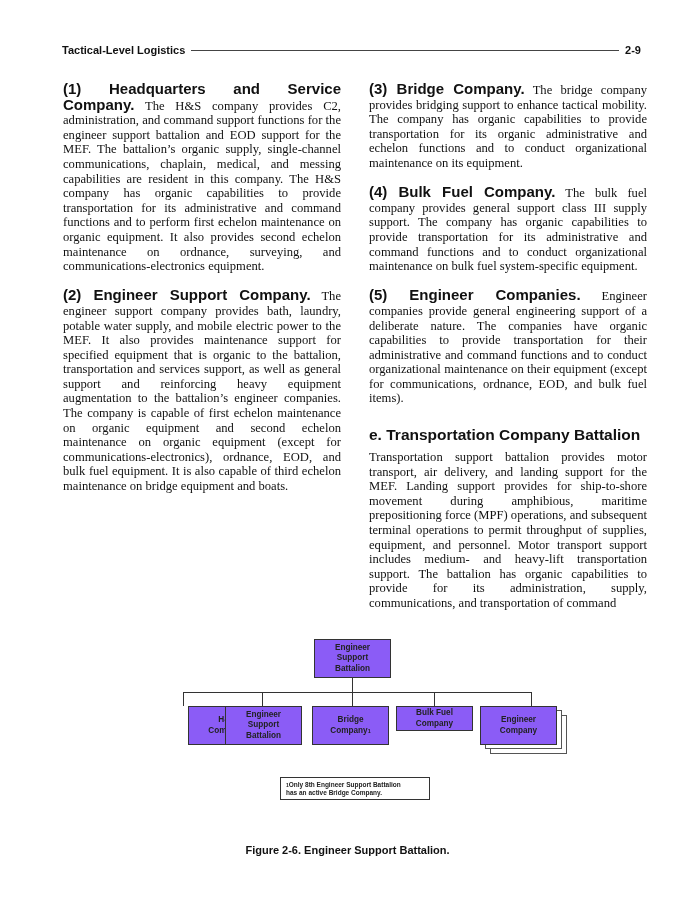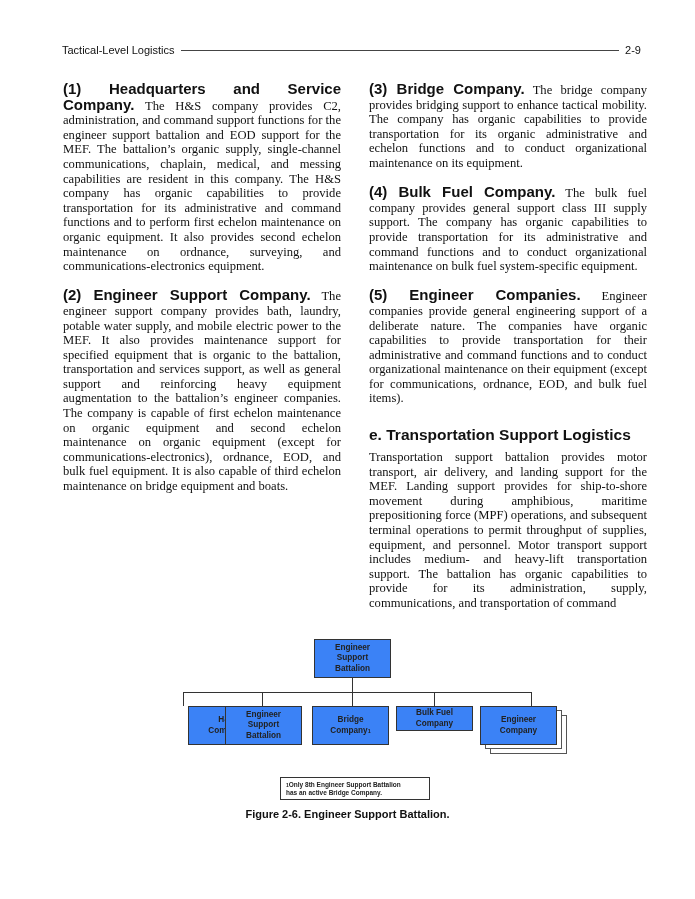--- a/index.html
+++ b/index.html
@@ -1,52 +1,52 @@
 <!DOCTYPE html>
 <html><head>
 <meta charset="utf-8">
 <style>
   html, body { margin: 0; padding: 0; background: #ffffff; }
   body { width: 695px; height: 899px; position: relative; overflow: hidden; color: #111; }
-  .header { position: absolute; left: 62px; top: 43px; width: 579px; height: 14px; display: flex; align-items: center; font-family: "Liberation Sans", sans-serif; font-weight: normal; font-size: 11px; }
+  .header { position: absolute; left: 62px; top: 43px; width: 579px; height: 14px; display: flex; align-items: center; font-family: "Liberation Sans", sans-serif; font-weight: bold; font-size: 11px; }
   .header .rule { flex: 1; height: 0; border-top: 1px solid #444; margin: 0 6px 0 6px; }
   .col { position: absolute; top: 82px; width: 278px; font-family: "Liberation Serif", serif; font-size: 12.6px; line-height: 14.6px; text-align: justify; }
   .col.left { left: 63px; }
   .col.right { left: 369px; top: 82px; }
   .col p { margin: 0 0 14.6px 0; }
   .hd { font-family: "Liberation Sans", sans-serif; font-weight: bold; font-size: 15px; }
   .sec { font-family: "Liberation Sans", sans-serif; font-weight: bold; font-size: 15.5px; margin: 20px 0 6px 0; line-height: 18px; }
   .diagram { position: absolute; left: 0; top: 0; width: 695px; height: 899px; pointer-events: none; }
-  .box { position: absolute; background: #3b82f6; border: 1px solid #333; box-sizing: border-box; display: flex; align-items: center; justify-content: center; text-align: center; font-family: "Liberation Sans", sans-serif; font-weight: bold; font-size: 8.2px; line-height: 10.5px; color: #222; pointer-events: auto; }
+  .box { position: absolute; background: #8b5cf6; border: 1px solid #333; box-sizing: border-box; display: flex; align-items: center; justify-content: center; text-align: center; font-family: "Liberation Sans", sans-serif; font-weight: bold; font-size: 8.2px; line-height: 10.5px; color: #222; pointer-events: auto; }
   .box sup { font-size: 5.5px; vertical-align: top; }
   .line { position: absolute; background: #333; }
   .shadow { position: absolute; border: 1px solid #555; background: #fff; box-sizing: border-box; }
   .footnote { position: absolute; left: 280px; top: 777px; width: 150px; height: 23px; border: 1px solid #333; box-sizing: border-box; font-family: "Liberation Sans", sans-serif; font-weight: bold; font-size: 6.5px; line-height: 8px; padding: 3px 0 0 5px; color: #222; }
   .footnote sup { font-size: 5px; vertical-align: top; }
-  .caption { position: absolute; left: 0; width: 695px; top: 808px; text-align: center; font-family: "Liberation Sans", sans-serif; font-weight: bold; font-size: 11px; }
+  .caption { position: absolute; left: 0; width: 695px; top: 844px; text-align: center; font-family: "Liberation Sans", sans-serif; font-weight: bold; font-size: 11px; }
 </style>
 </head>
 <body>
 
 <div class="header">
   <span>Tactical-Level Logistics</span>
   <span class="rule"></span>
   <span>2-9</span>
 </div>
 
 <div class="col left">
   <p><span class="hd">(1) Headquarters and Service Company.</span><span> The H&amp;S company provides C2, administration, and command support functions for the engineer support battalion and EOD support for the MEF. The battalion’s organic supply, single-channel communications, chaplain, medical, and messing capabilities are resident in this company. The H&amp;S company has organic capabilities to provide transportation for its administrative and command functions and to perform first echelon maintenance on organic equipment. It also provides second echelon maintenance on ordnance, surveying, and communications-electronics equipment.</span></p>
   <p><span class="hd">(2) Engineer Support Company.</span><span> The engineer support company provides bath, laundry, potable water supply, and mobile electric power to the MEF. It also provides maintenance support for specified equipment that is organic to the battalion, transportation and services support, as well as general support and reinforcing heavy equipment augmentation to the battalion’s engineer companies. The company is capable of first echelon maintenance on organic equipment and second echelon maintenance on organic equipment (except for communications-electronics), ordnance, EOD, and bulk fuel equipment. It is also capable of third echelon maintenance on bridge equipment and boats.</span></p>
 </div>
 
 <div class="col right">
   <p><span class="hd">(3) Bridge Company.</span><span> The bridge company provides bridging support to enhance tactical mobility. The company has organic capabilities to provide transportation for its organic administrative and echelon functions and to conduct organizational maintenance on its equipment.</span></p>
   <p><span class="hd">(4) Bulk Fuel Company.</span><span> The bulk fuel company provides general support class III supply support. The company has organic capabilities to provide transportation for its administrative and command functions and to conduct organizational maintenance on bulk fuel system-specific equipment.</span></p>
   <p style="margin-bottom:0"><span class="hd">(5) Engineer Companies.</span><span> Engineer companies provide general engineering support of a deliberate nature. The companies have organic capabilities to provide transportation for their administrative and command functions and to conduct organizational maintenance on their equipment (except for communications, ordnance, EOD, and bulk fuel items).</span></p>
-  <div class="sec">e.  Transportation Support Logistics</div>
+  <div class="sec">e.  Transportation Company Battalion</div>
   <p>Transportation support battalion provides motor transport, air delivery, and landing support for the MEF. Landing support provides for ship-to-shore movement during amphibious, maritime prepositioning force (MPF) operations, and subsequent terminal operations to permit throughput of supplies, equipment, and personnel. Motor transport support includes medium- and heavy-lift transportation support. The battalion has organic capabilities to provide for its administration, supply, communications, and transportation of command</p>
 </div>
 
 <div class="diagram">
 
   <div class="line" style="left:352px; top:677px; width:1px; height:15px;"></div>
   <div class="line" style="left:183px; top:692px; width:349px; height:1px;"></div>
   <div class="line" style="left:183px; top:692px; width:1px; height:14px;"></div>
   <div class="line" style="left:262px; top:692px; width:1px; height:14px;"></div>
   <div class="line" style="left:352px; top:692px; width:1px; height:14px;"></div>

